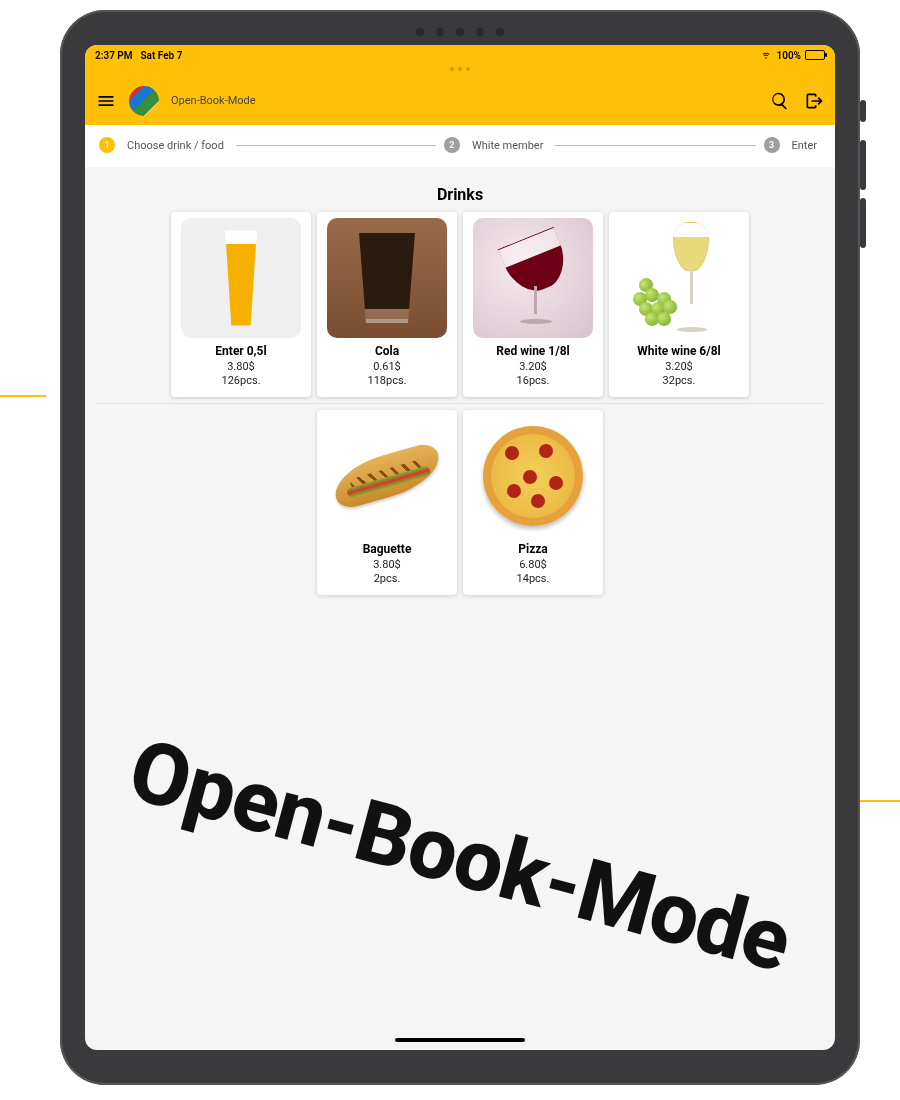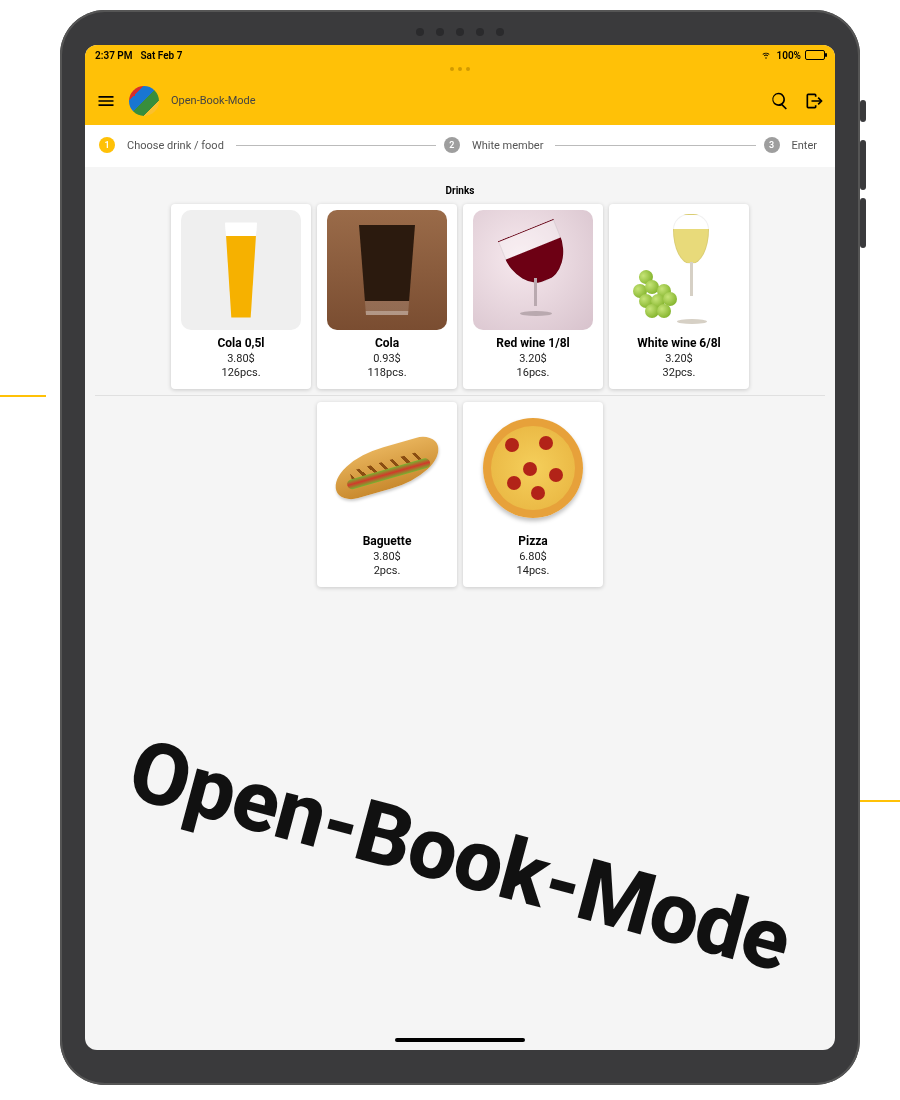--- a/index.html
+++ b/index.html
@@ -128,21 +128,21 @@
     flex-shrink:0;
   }
   .step-circle.active { background:#ffc107; }
   .step-circle.inactive { background:#9e9e9e; }
   .step-line { flex:1;height:1px;background:#bbb; }
   .step-label { white-space:nowrap; padding:0 4px; }
 
   .content { padding: 8px 0 20px; background:#f5f5f5; }
   .section-title {
     text-align:center;
-    font-size:10px;
+    font-size:16px;
     font-weight:700;
     color:#000;
     margin: 10px 0 8px;
   }
   .divider { height:1px; background:#e0e0e0; margin: 6px 10px; }
 
   .grid {
     display:flex;
     justify-content:center;
     gap:6px;
@@ -362,31 +362,31 @@
     <div class="content">
 
       <div class="section-title">Drinks</div>
 
       <div class="grid">
 
         <div class="card">
           <div class="card-img img-beer">
             <div class="beer-glass"></div>
           </div>
-          <div class="card-name">Cola 0,5l</div>
+          <div class="card-name">Enter 0,5l</div>
           <div class="card-price">3.80$</div>
           <div class="card-stock">126pcs.</div>
         </div>
 
         <div class="card">
           <div class="card-img img-cola">
             <div class="cola-glass"></div>
           </div>
           <div class="card-name">Cola</div>
-          <div class="card-price">0.93$</div>
+          <div class="card-price">0.61$</div>
           <div class="card-stock">118pcs.</div>
         </div>
 
         <div class="card">
           <div class="card-img img-redwine">
             <div class="wine-glass">
               <div class="wine-bowl"></div>
                 <div class="wine-stem"></div>
                 <div class="wine-base"></div>
             </div>

